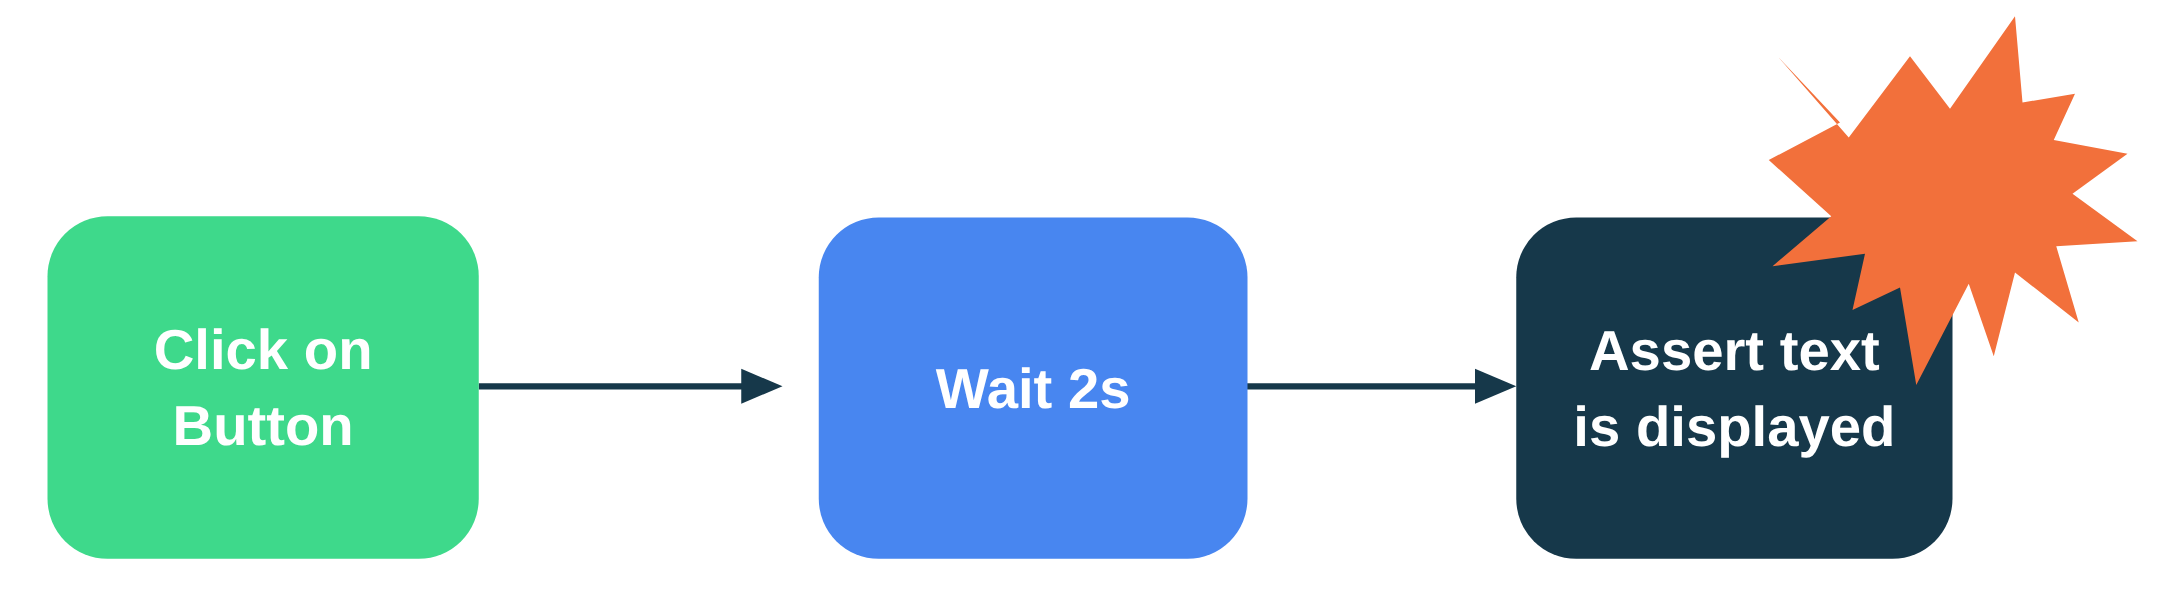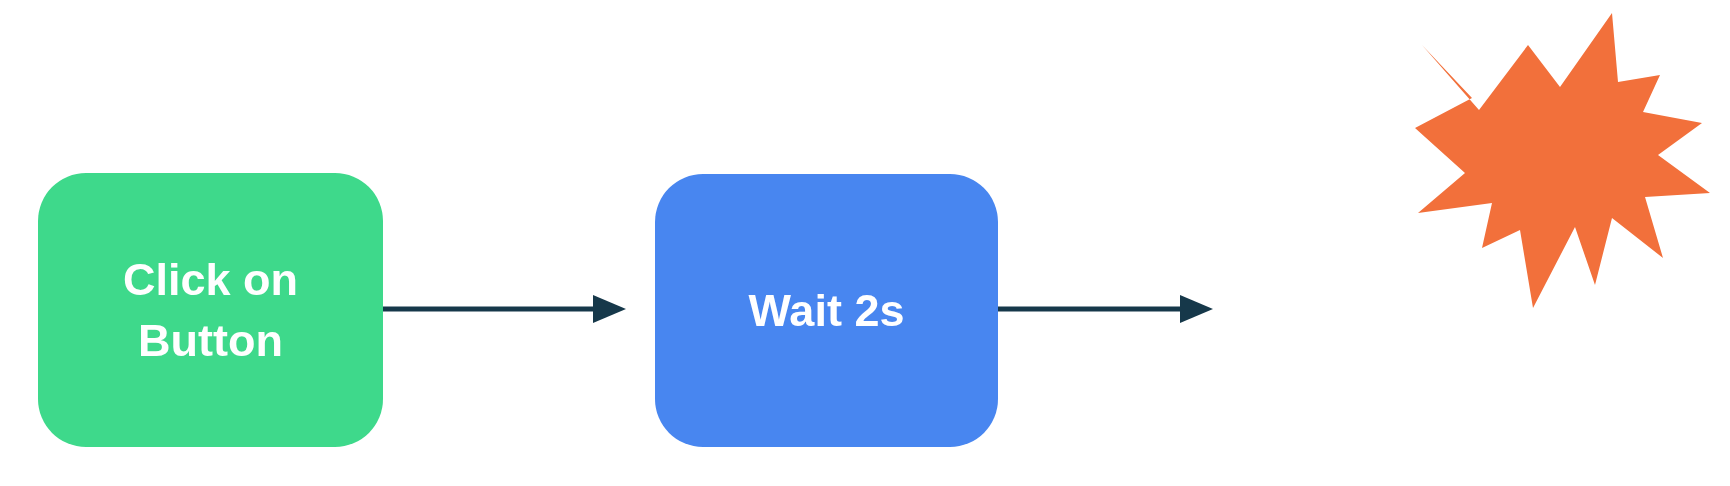--- a/index.html
+++ b/index.html
@@ -62,18 +62,21 @@
   </svg>
 
   <div class="node node-green">
     <div class="node-label">Click on Button</div>
   </div>
 
   <div class="node node-blue">
     <div class="node-label">Wait 2s</div>
   </div>
 
+  <div class="node node-navy">
+    <div class="node-label">Assert text is displayed</div>
+  </div>
 
   <svg class="layer burst-layer" width="1730" height="486" viewBox="0 0 1730 486">
     <polygon points="1612,13 1618,82 1660,75 1643,112 1702,123 1658,155 1710,193 1645,197 1663,258 1612,218 1595,285 1575,227 1533,308 1520,230 1482,248 1492,203 1418,213 1465,173 1415,128 1472,98 1422,45 1479,110 1528,45 1560,87" fill="#F2703B"></polygon>
   </svg>
 
 </div>
 
 </body></html>

